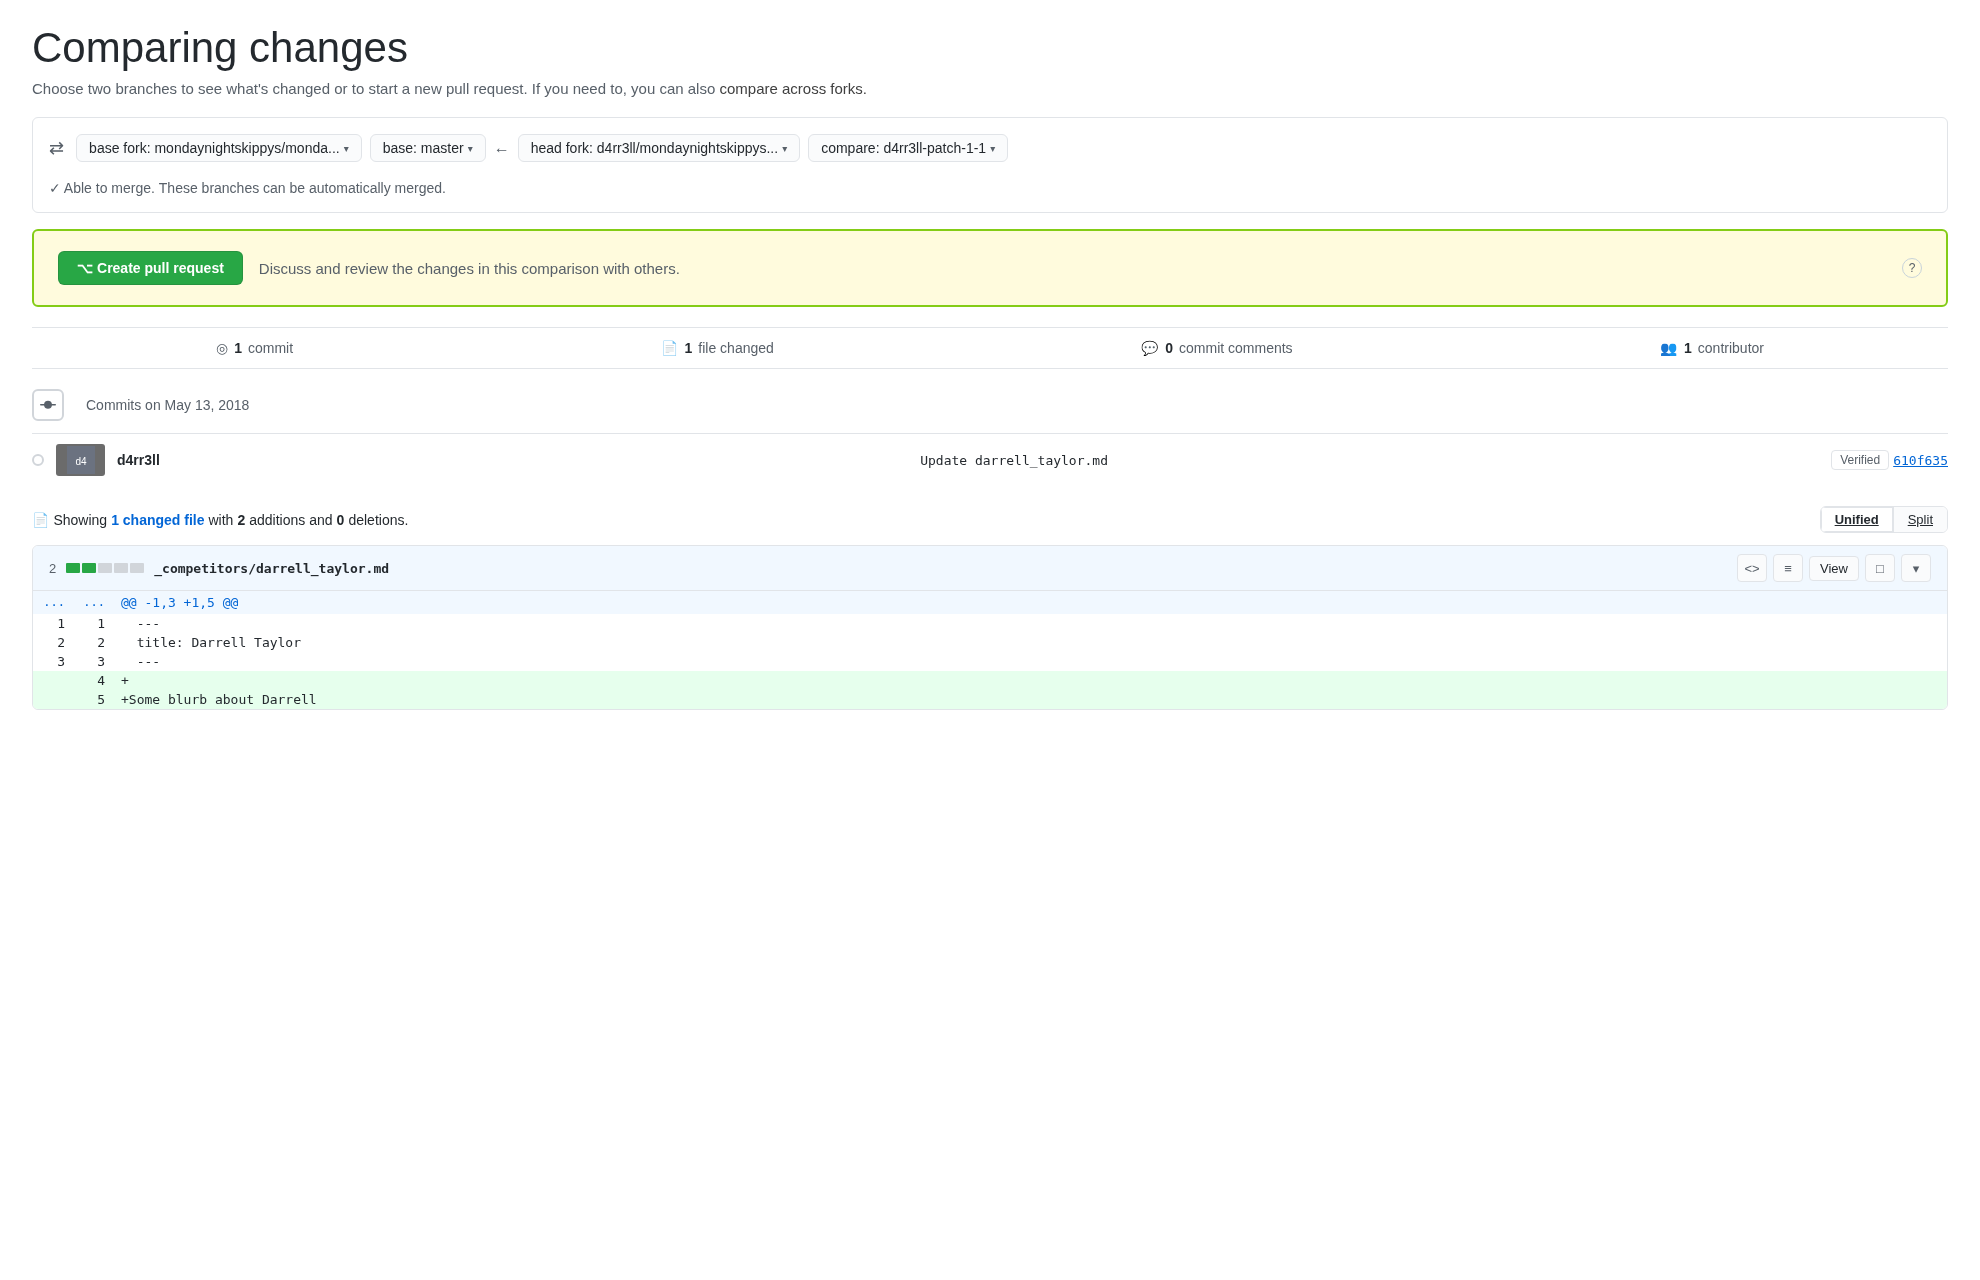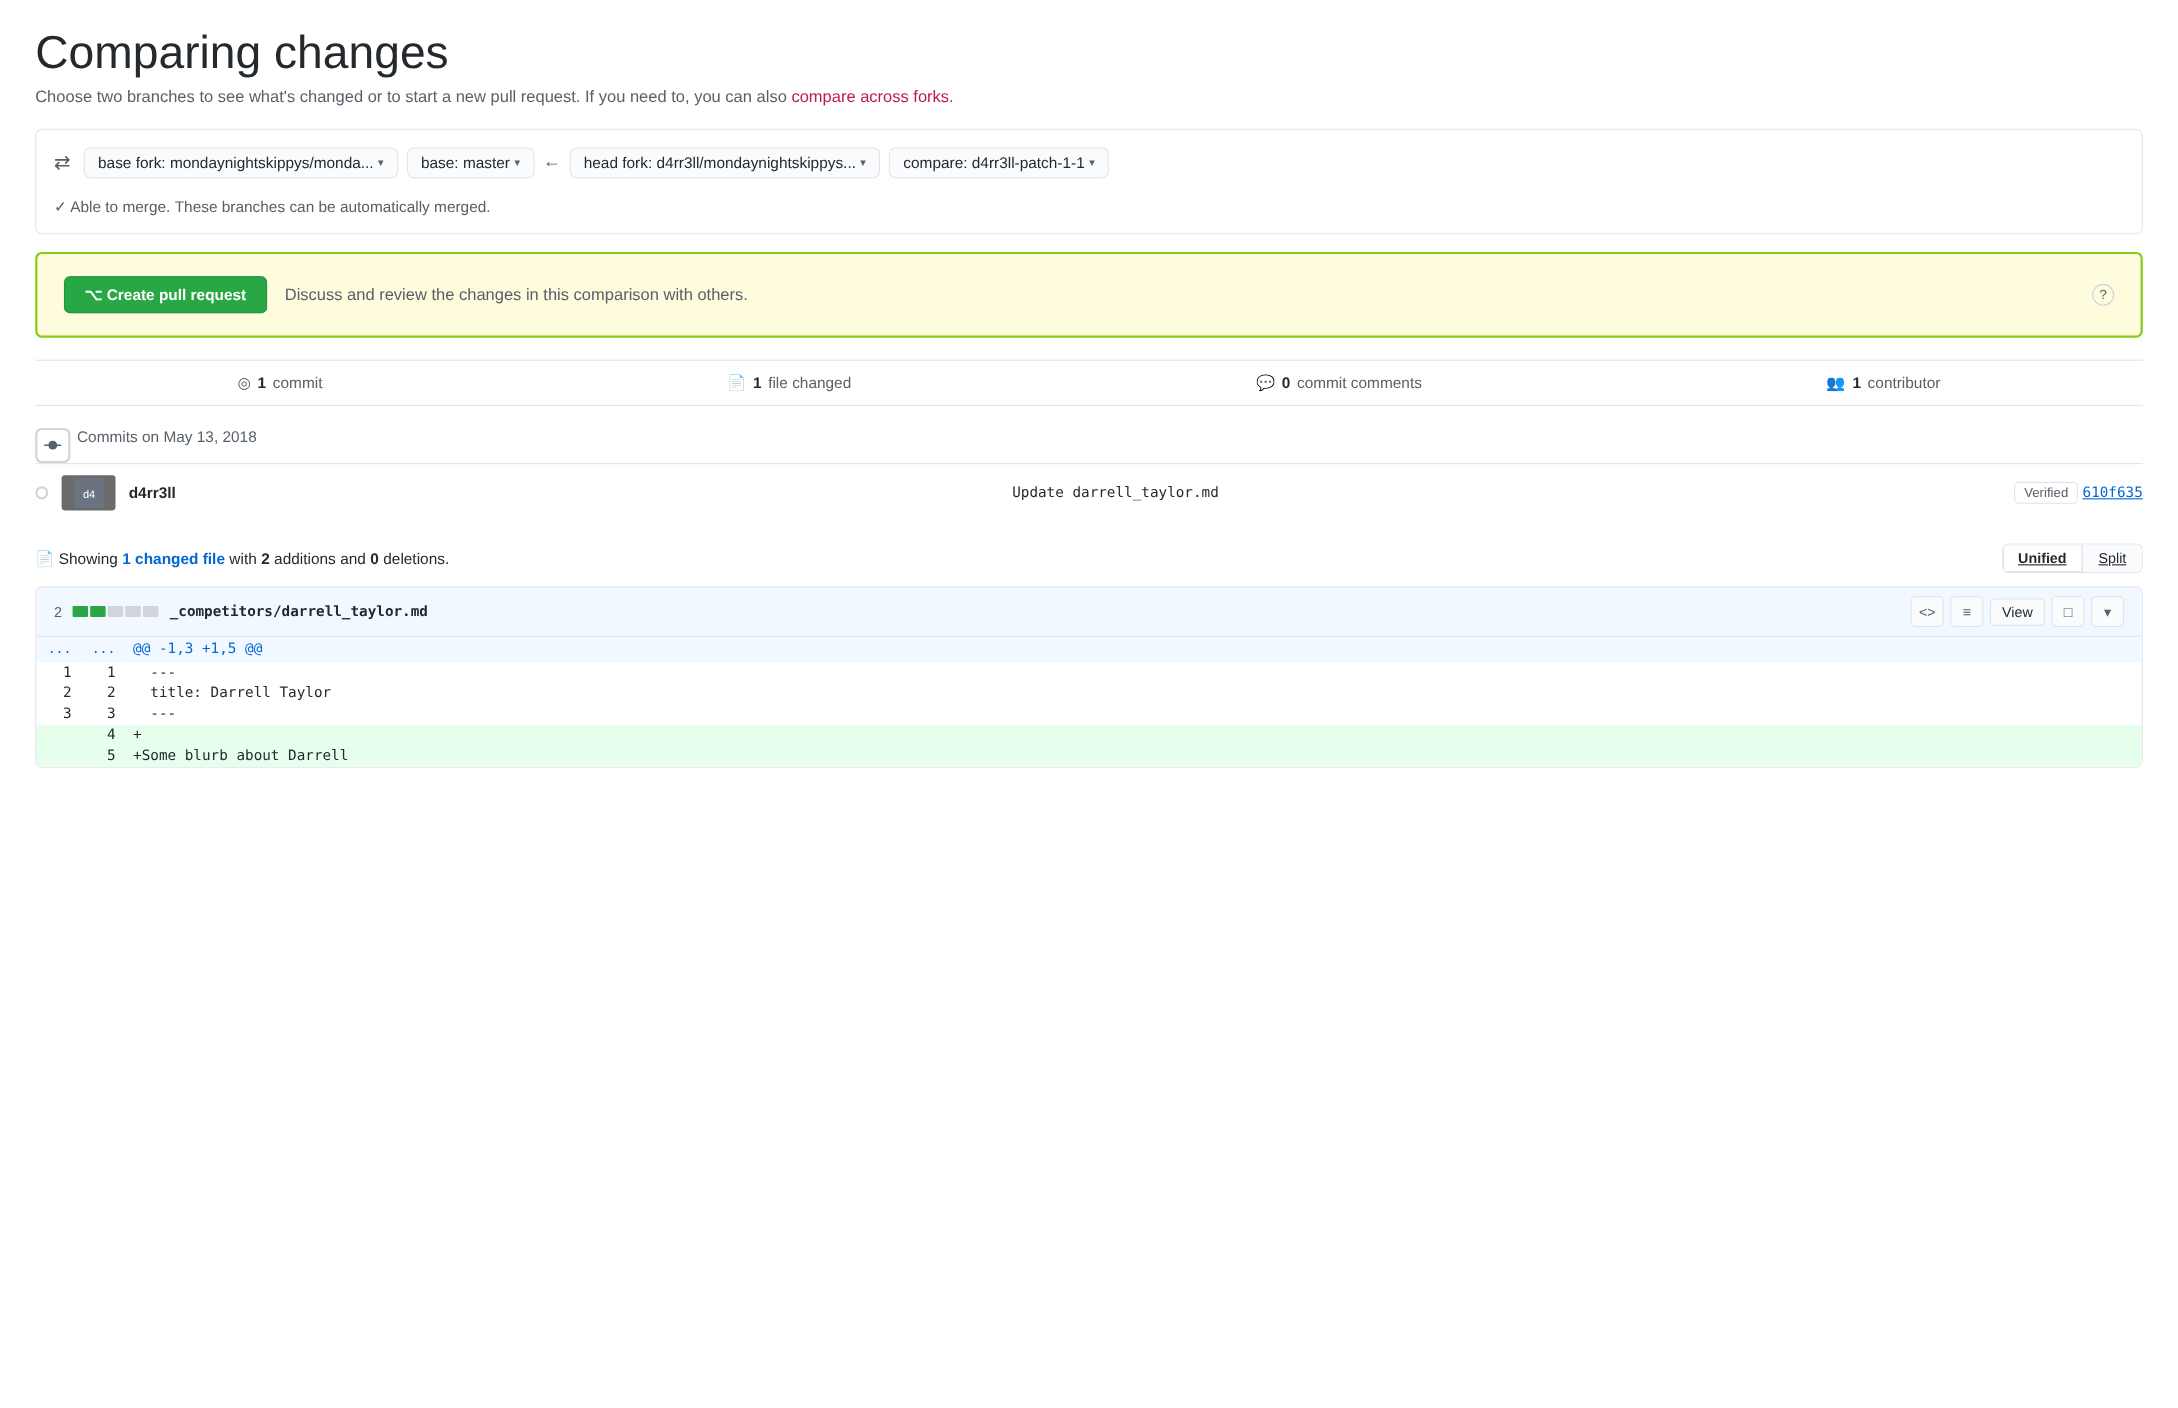--- a/index.html
+++ b/index.html
@@ -15,21 +15,21 @@
       font-weight: 400;
       margin-bottom: 8px;
       color: #24292e;
     }
     .subtitle {
       font-size: 15px;
       color: #586069;
       margin-bottom: 20px;
     }
     .subtitle a {
-      color: #be185d;
+      color: #404040;
       text-decoration: none;
     }
     .compare-bar {
       border: 1px solid #e1e4e8;
       border-radius: 6px;
       padding: 16px;
       display: flex;
       align-items: center;
       gap: 8px;
       margin-bottom: 16px;
@@ -135,21 +135,23 @@
       color: #24292e;
     }
     .stat-icon {
       color: #586069;
     }
     .commits-section {
       margin-bottom: 20px;
     }
     .commits-header {
       display: flex;
-      gap: 6px;
+      align-items: center;
+      gap: 22px;
+      margin-bottom: 12px;
       color: #586069;
       font-size: 14px;
     }
     .commits-header-icon {
       width: 32px;
       height: 32px;
       border: 2px solid #d1d5da;
       border-radius: 6px;
       display: flex;
       align-items: center;

